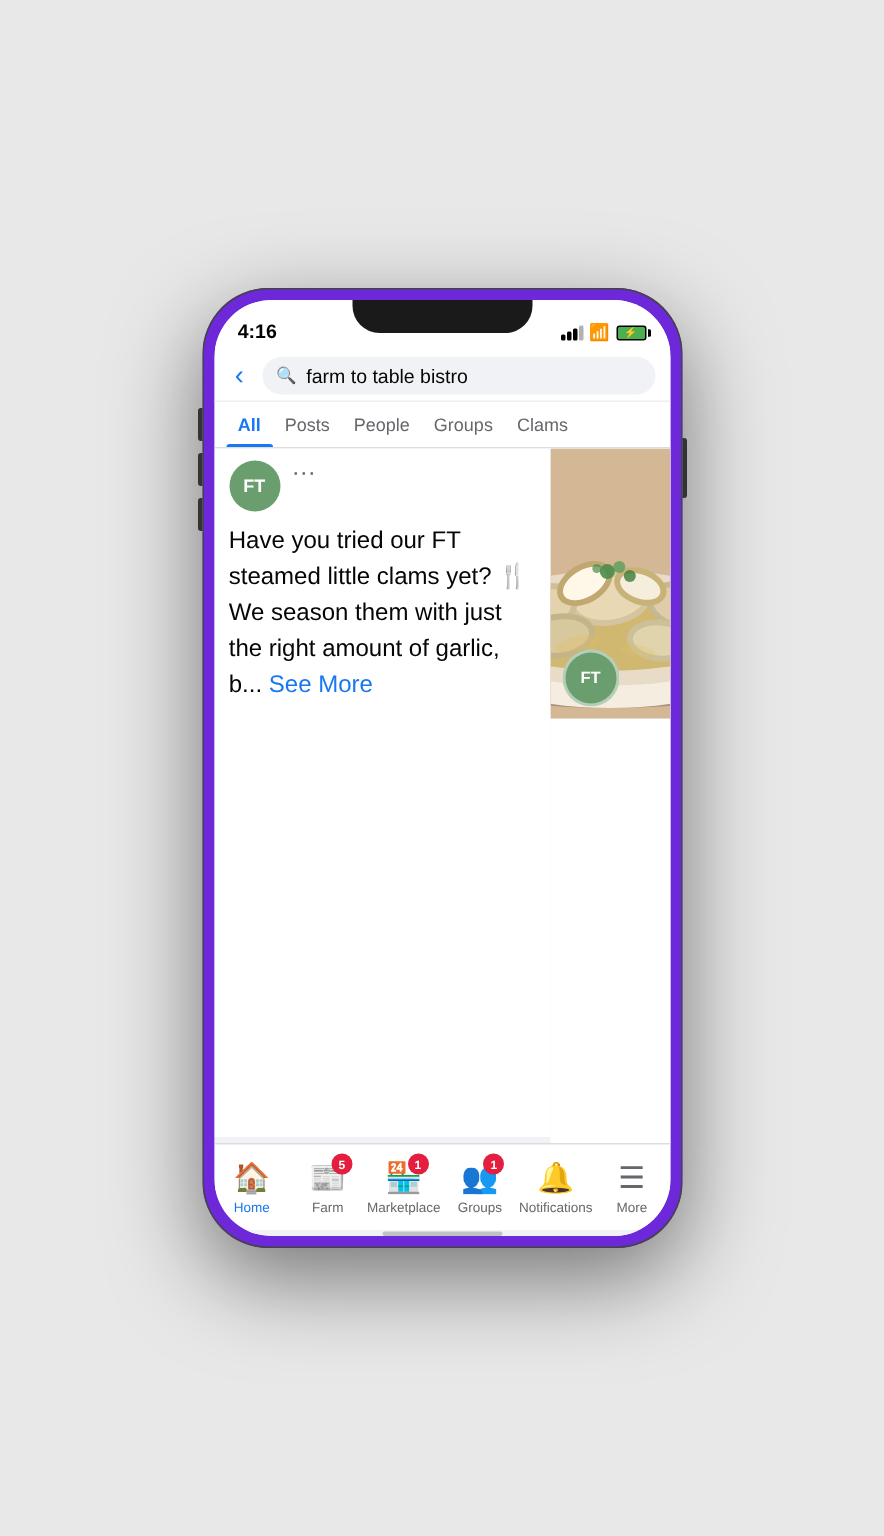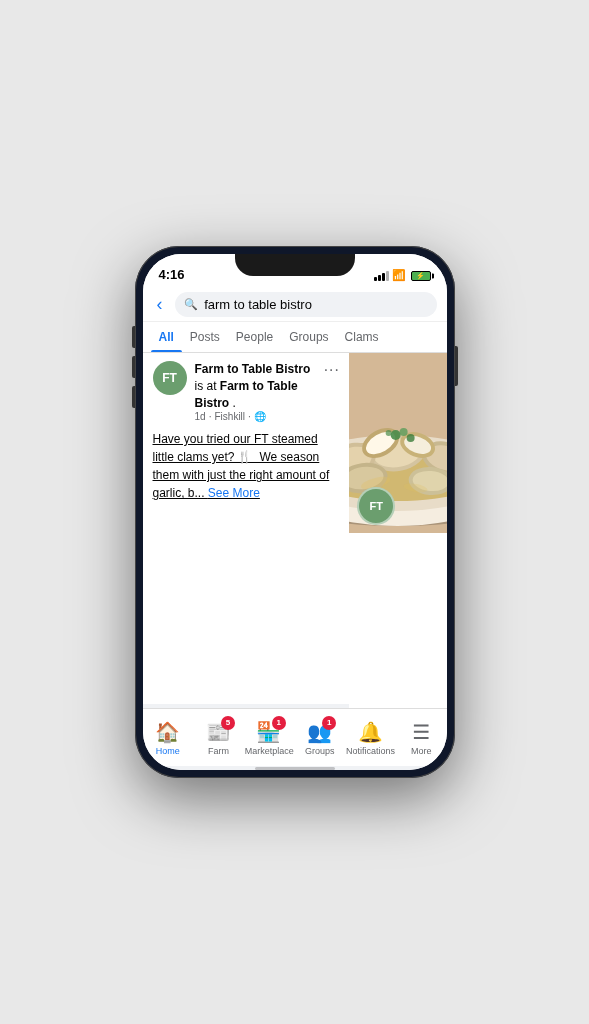--- a/index.html
+++ b/index.html
@@ -7,22 +7,22 @@
       background: #e8e8e8;
       display: flex;
       justify-content: center;
       align-items: center;
       min-height: 100vh;
       font-family: -apple-system, BlinkMacSystemFont, 'Segoe UI', sans-serif;
     }
 
     .phone-outer {
       width: 320px;
-      height: 532px;
-      background: #0f172a;
+      height: 640px;
+      background: #6d28d9;
       border-radius: 44px;
       padding: 8px;
       box-shadow: 0 20px 60px rgba(0,0,0,0.5), inset 0 0 0 1px #444;
       position: relative;
     }
 
     .phone-inner {
       width: 100%;
       height: 100%;
       background: #fff;
@@ -257,24 +257,23 @@
     }
 
     .post-more {
       font-size: 16px;
       color: #65676b;
       cursor: pointer;
     }
 
     .post-text {
       padding: 4px 10px 8px;
-      font-size: 12px;
+      font-size: 16px;
       color: #050505;
       line-height: 1.5;
-      text-decoration: underline;
     }
 
     .see-more {
       color: #1877F2;
       cursor: pointer;
     }
 
     
     .food-card {
       background: #fff;
@@ -490,32 +489,20 @@
       <div class="tab-item">People</div>
       <div class="tab-item">Groups</div>
       <div class="tab-item">Clams</div>
     </div>
 
     <div class="content-area">
 
       <div class="post-card">
         <div class="post-header">
           <div class="avatar-circle">FT</div>
-          <div class="post-meta">
-            <div class="post-author">
-              <strong>Farm to Table Bistro</strong>
-              <span> is at </span>
-              <strong>Farm to Table Bistro</strong>
-              <span>.</span>
-            </div>
-            <div class="post-timestamp">
-              <span>1d · Fishkill ·</span>
-              <span class="globe-icon">🌐</span>
-            </div>
-          </div>
           <span class="post-more">···</span>
         </div>
 
         <div class="post-text">
           Have you tried our FT steamed little clams yet? 🍴&nbsp; We season them with just the right amount of garlic, b... <span class="see-more">See More</span>
         </div>
       </div>
 
       <div class="food-card">
 

